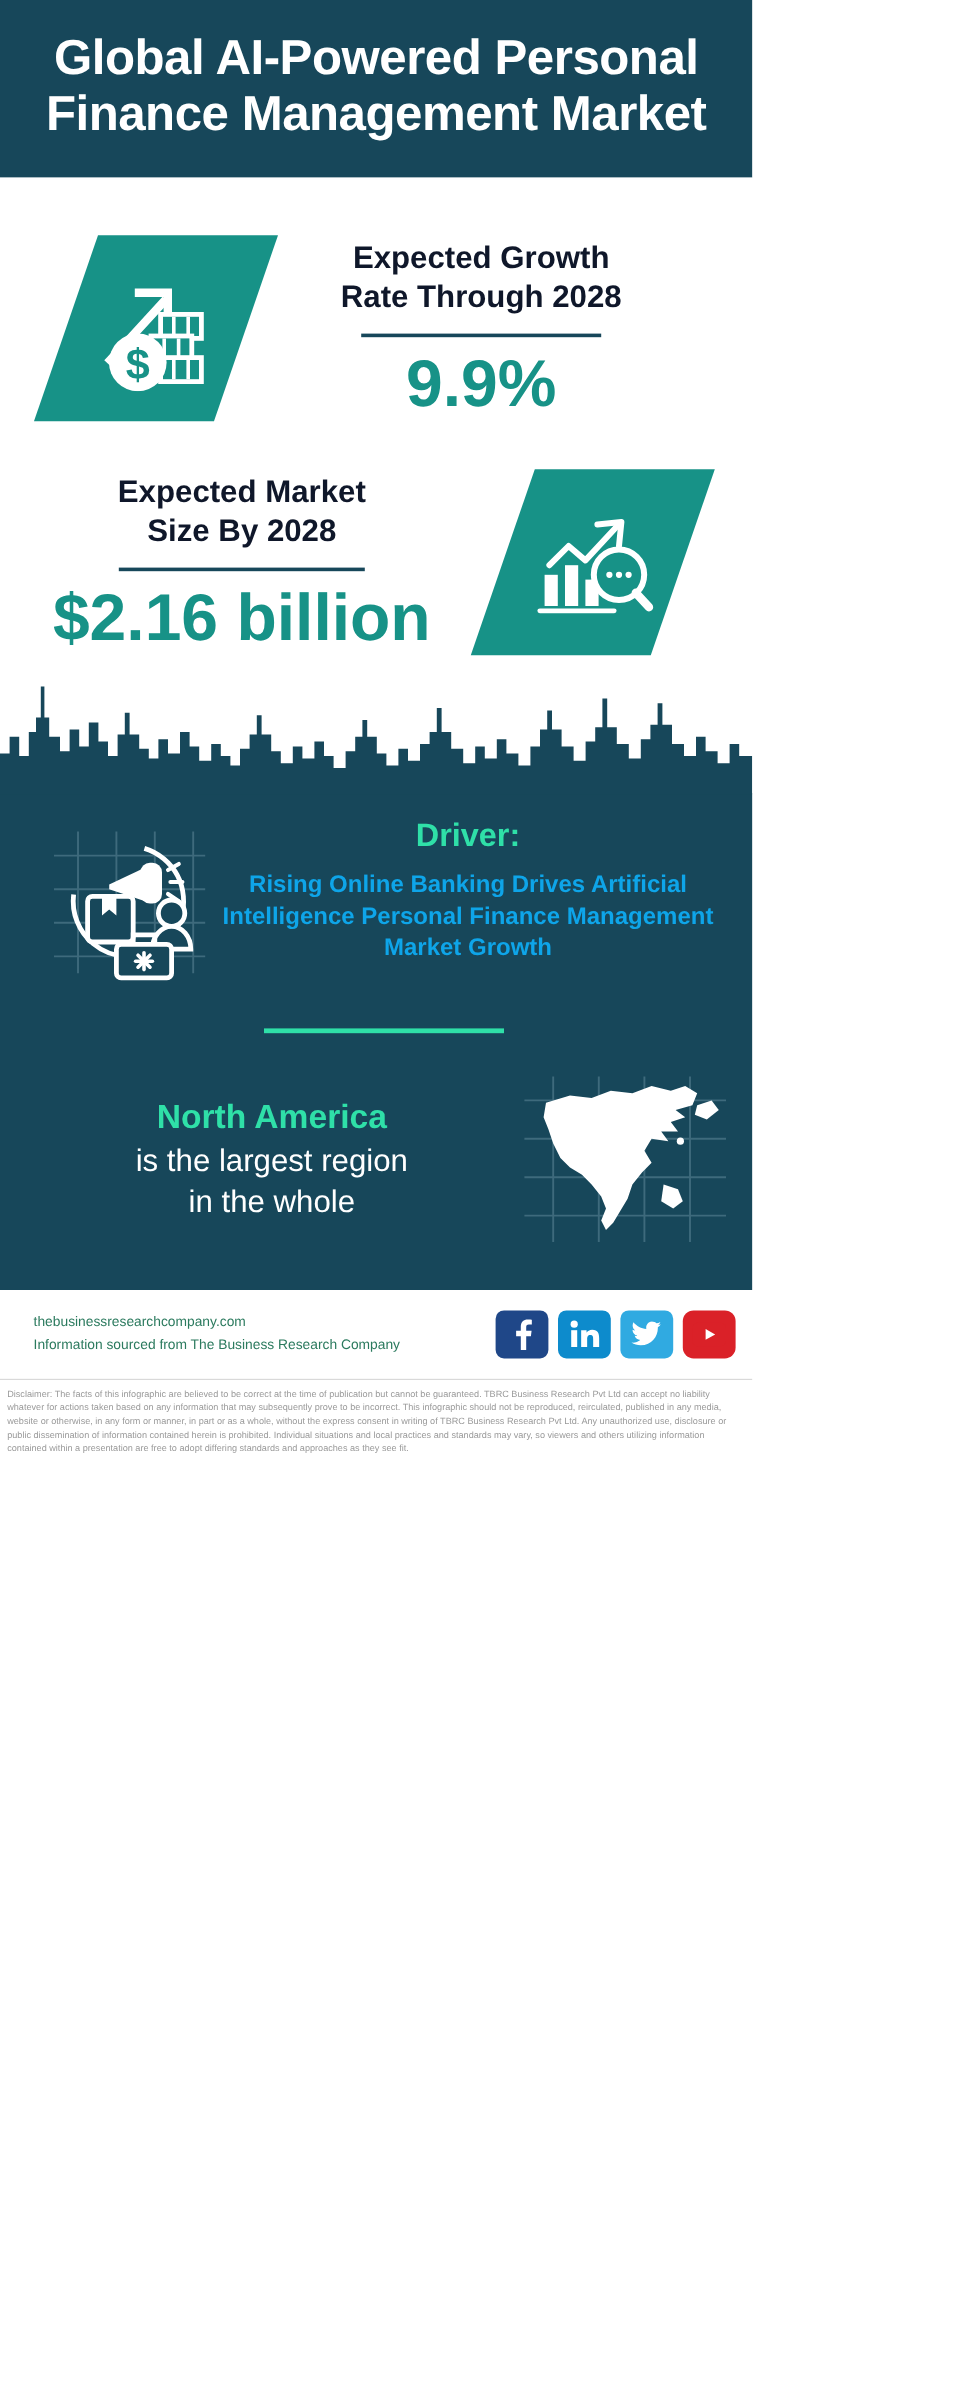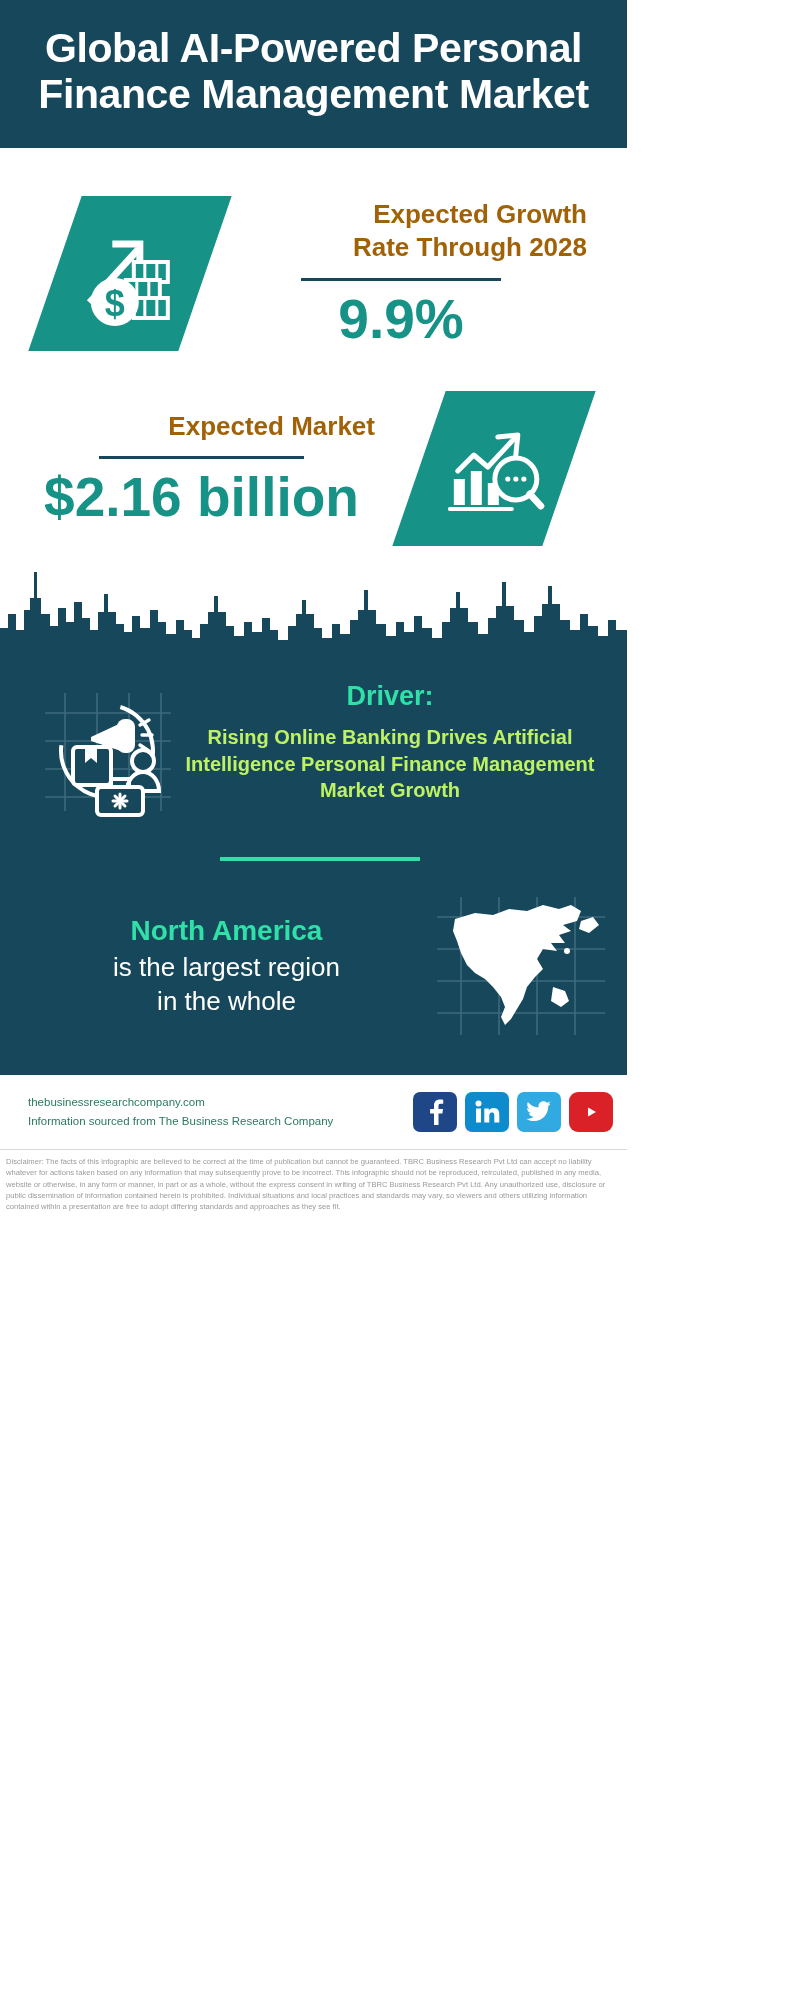--- a/index.html
+++ b/index.html
@@ -40,25 +40,24 @@
   .stat-icon{
     width:150px;height:155px;
     background:#179287;
     transform:skewX(-19deg);
     display:flex;align-items:center;justify-content:center;
     flex:0 0 auto;
   }
   .stat-icon > svg{transform:skewX(19deg);}
   .stat-text{flex:1 1 auto;text-align:center;padding:0 10px;}
   .stat-title{
-    color:#a16207;
+    color:#0f172a;
     font-size:26px;
     font-weight:bold;
     line-height:1.28;
-    text-align:right;
   }
   .rule{
     width:200px;height:3px;background:#17475a;
     margin:13px auto 10px auto;
   }
   .stat-value{
     color:#179287;
     font-size:55px;
     font-weight:bold;
     line-height:1.05;
@@ -91,21 +90,21 @@
     flex:0 0 auto;width:145px;height:140px;
     display:flex;align-items:center;justify-content:center;
   }
   .driver-text{flex:1 1 auto;text-align:center;padding:0 6px 0 2px;}
   .driver-label{
     color:#2fe0a8;
     font-size:27px;font-weight:bold;
     margin-bottom:12px;
   }
   .driver-body{
-    color:#bef264;
+    color:#0ea5e9;
     font-size:20px;font-weight:bold;
     line-height:1.34;
   }
 
   .mid-rule{
     width:200px;height:4px;background:#2fe0a8;
     margin:36px auto 30px auto;
   }
 
   
@@ -198,20 +197,21 @@
       </div>
       <div class="rule"></div>
       <div class="stat-value">9.9%</div>
     </div>
   </div>
 
   <div class="stat" id="size-block">
     <div class="stat-text">
       <div class="stat-title">
         <div>Expected Market</div>
+        <div>Size By 2028</div>
       </div>
       <div class="rule"></div>
       <div class="stat-value">$2.16 billion</div>
     </div>
     <div class="stat-icon">
       <svg width="108" height="104" viewBox="0 0 108 104" fill="none">
 
         <path d="M18 54 L34 38 L48 50 L74 22" stroke="#ffffff" stroke-width="5" fill="none" stroke-linecap="round" stroke-linejoin="round"></path>
         <path d="M58 20 L78 18 L76 38" stroke="#ffffff" stroke-width="5" fill="none" stroke-linecap="round" stroke-linejoin="round"></path>
 

